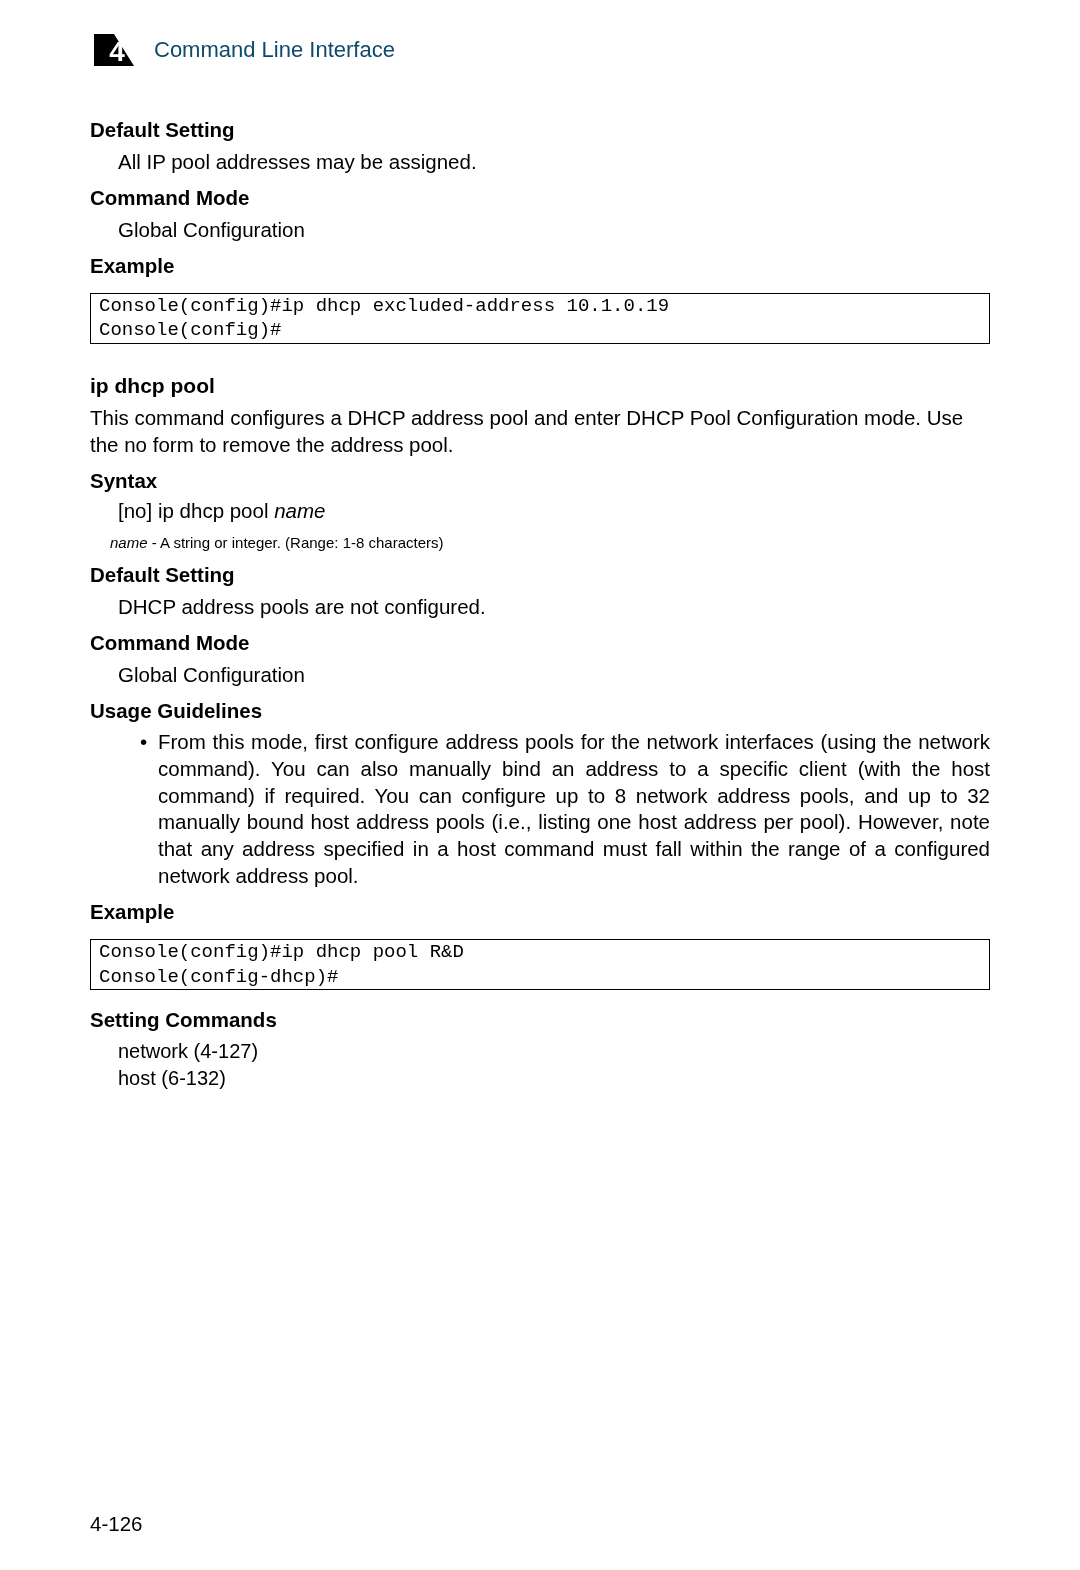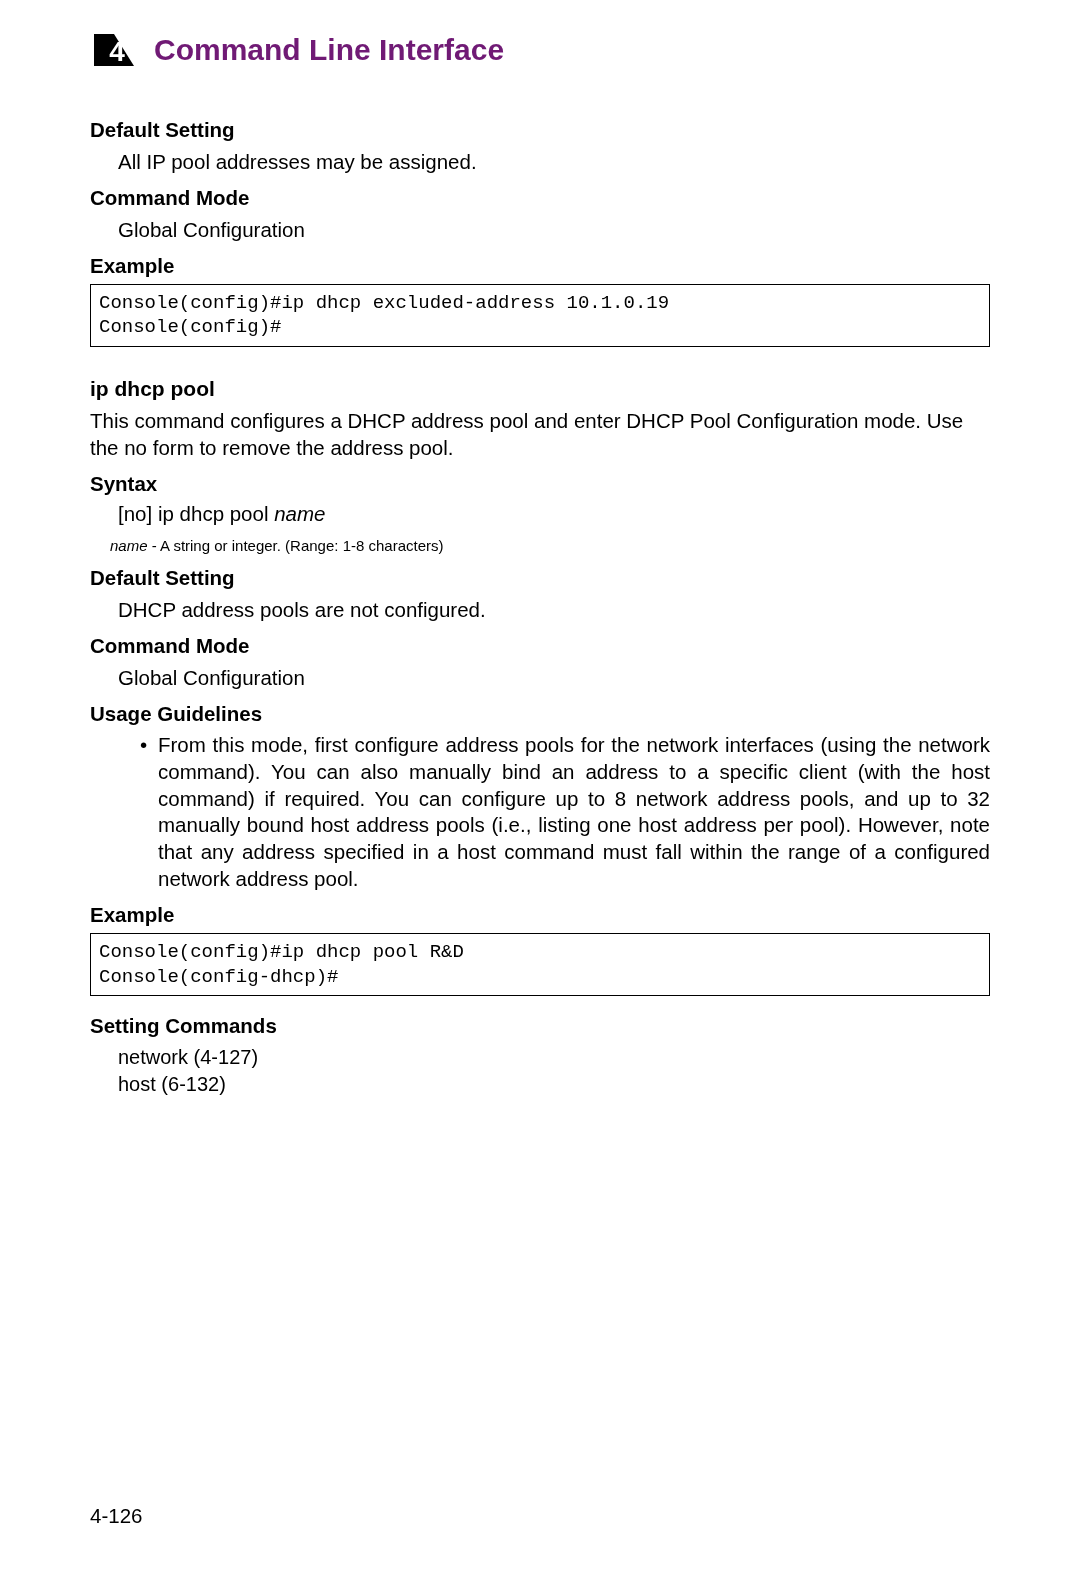--- a/index.html
+++ b/index.html
@@ -28,23 +28,23 @@
       position: relative;
       display: flex;
       align-items: center;
       justify-content: center;
     }
     .chapter-icon svg {
       width: 48px;
       height: 40px;
     }
     .header-title {
-      font-size: 30px;
-      font-weight: 700;
-      color: #701a75;
+      font-size: 22px;
+      font-weight: 400;
+      color: #0c4a6e;
     }
     .section-heading {
       font-size: 20.5px;
       font-weight: 700;
       margin-top: 11px;
       margin-bottom: 6px;
     }
     .body-text {
       font-size: 20.5px;
       line-height: 1.32;
@@ -55,22 +55,22 @@
       font-size: 20.5px;
       line-height: 1.32;
       margin-left: 0;
       margin-bottom: 8px;
     }
     .code-block {
       border: 1px solid #000;
       font-family: "Courier New", monospace;
       font-size: 19px;
       line-height: 1.28;
-      padding: 6px 8px;
-      margin-top: 6px;
+      padding: 0 8px;
+      margin-top: 15px;
       margin-bottom: 18px;
       white-space: pre;
     }
     .command-title {
       font-size: 21px;
       font-weight: 700;
       margin-top: 30px;
       margin-bottom: 6px;
     }
     .syntax-line {
@@ -104,21 +104,21 @@
       left: 0;
       top: 0;
     }
     .related-cmds {
       margin-left: 28px;
       font-size: 20px;
       line-height: 1.35;
     }
     .page-number {
       position: absolute;
-      bottom: 42px;
+      bottom: 34px;
       left: 90px;
       font-size: 20.5px;
     }
   </style>
 </head>
 <body>
 
 <div class="header-row">
   <div class="chapter-icon">
     <svg viewBox="0 0 48 40">

